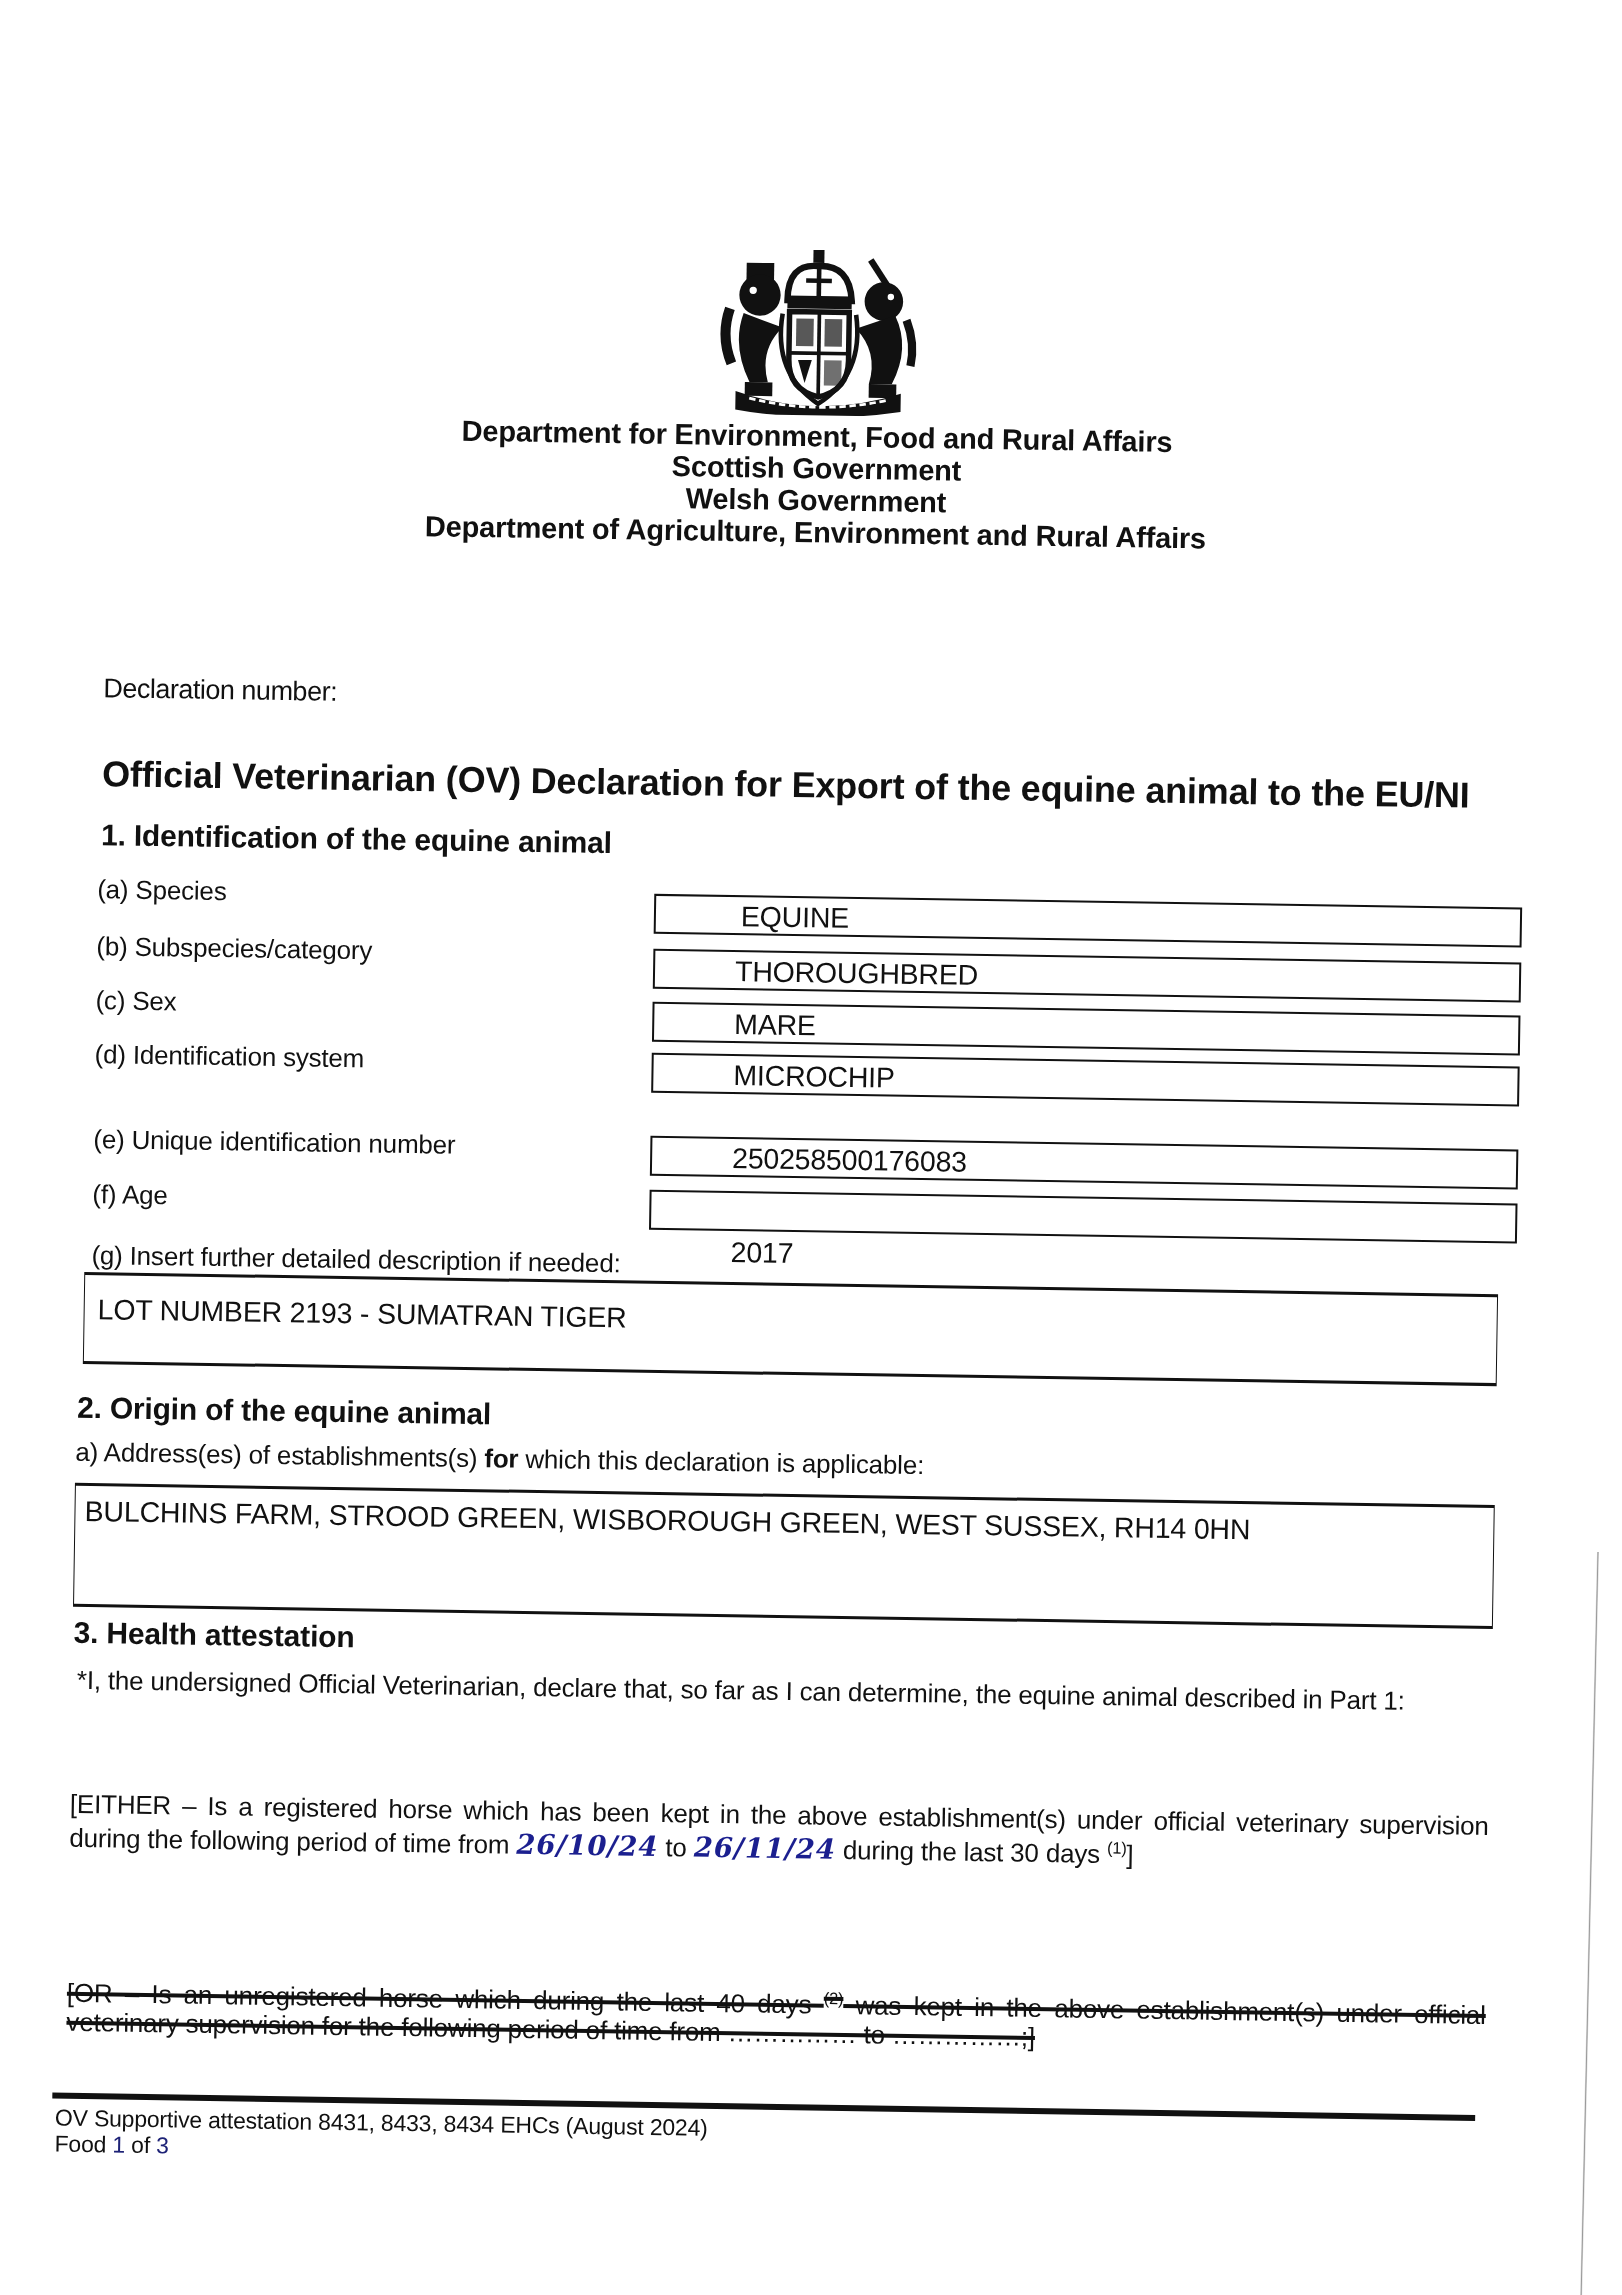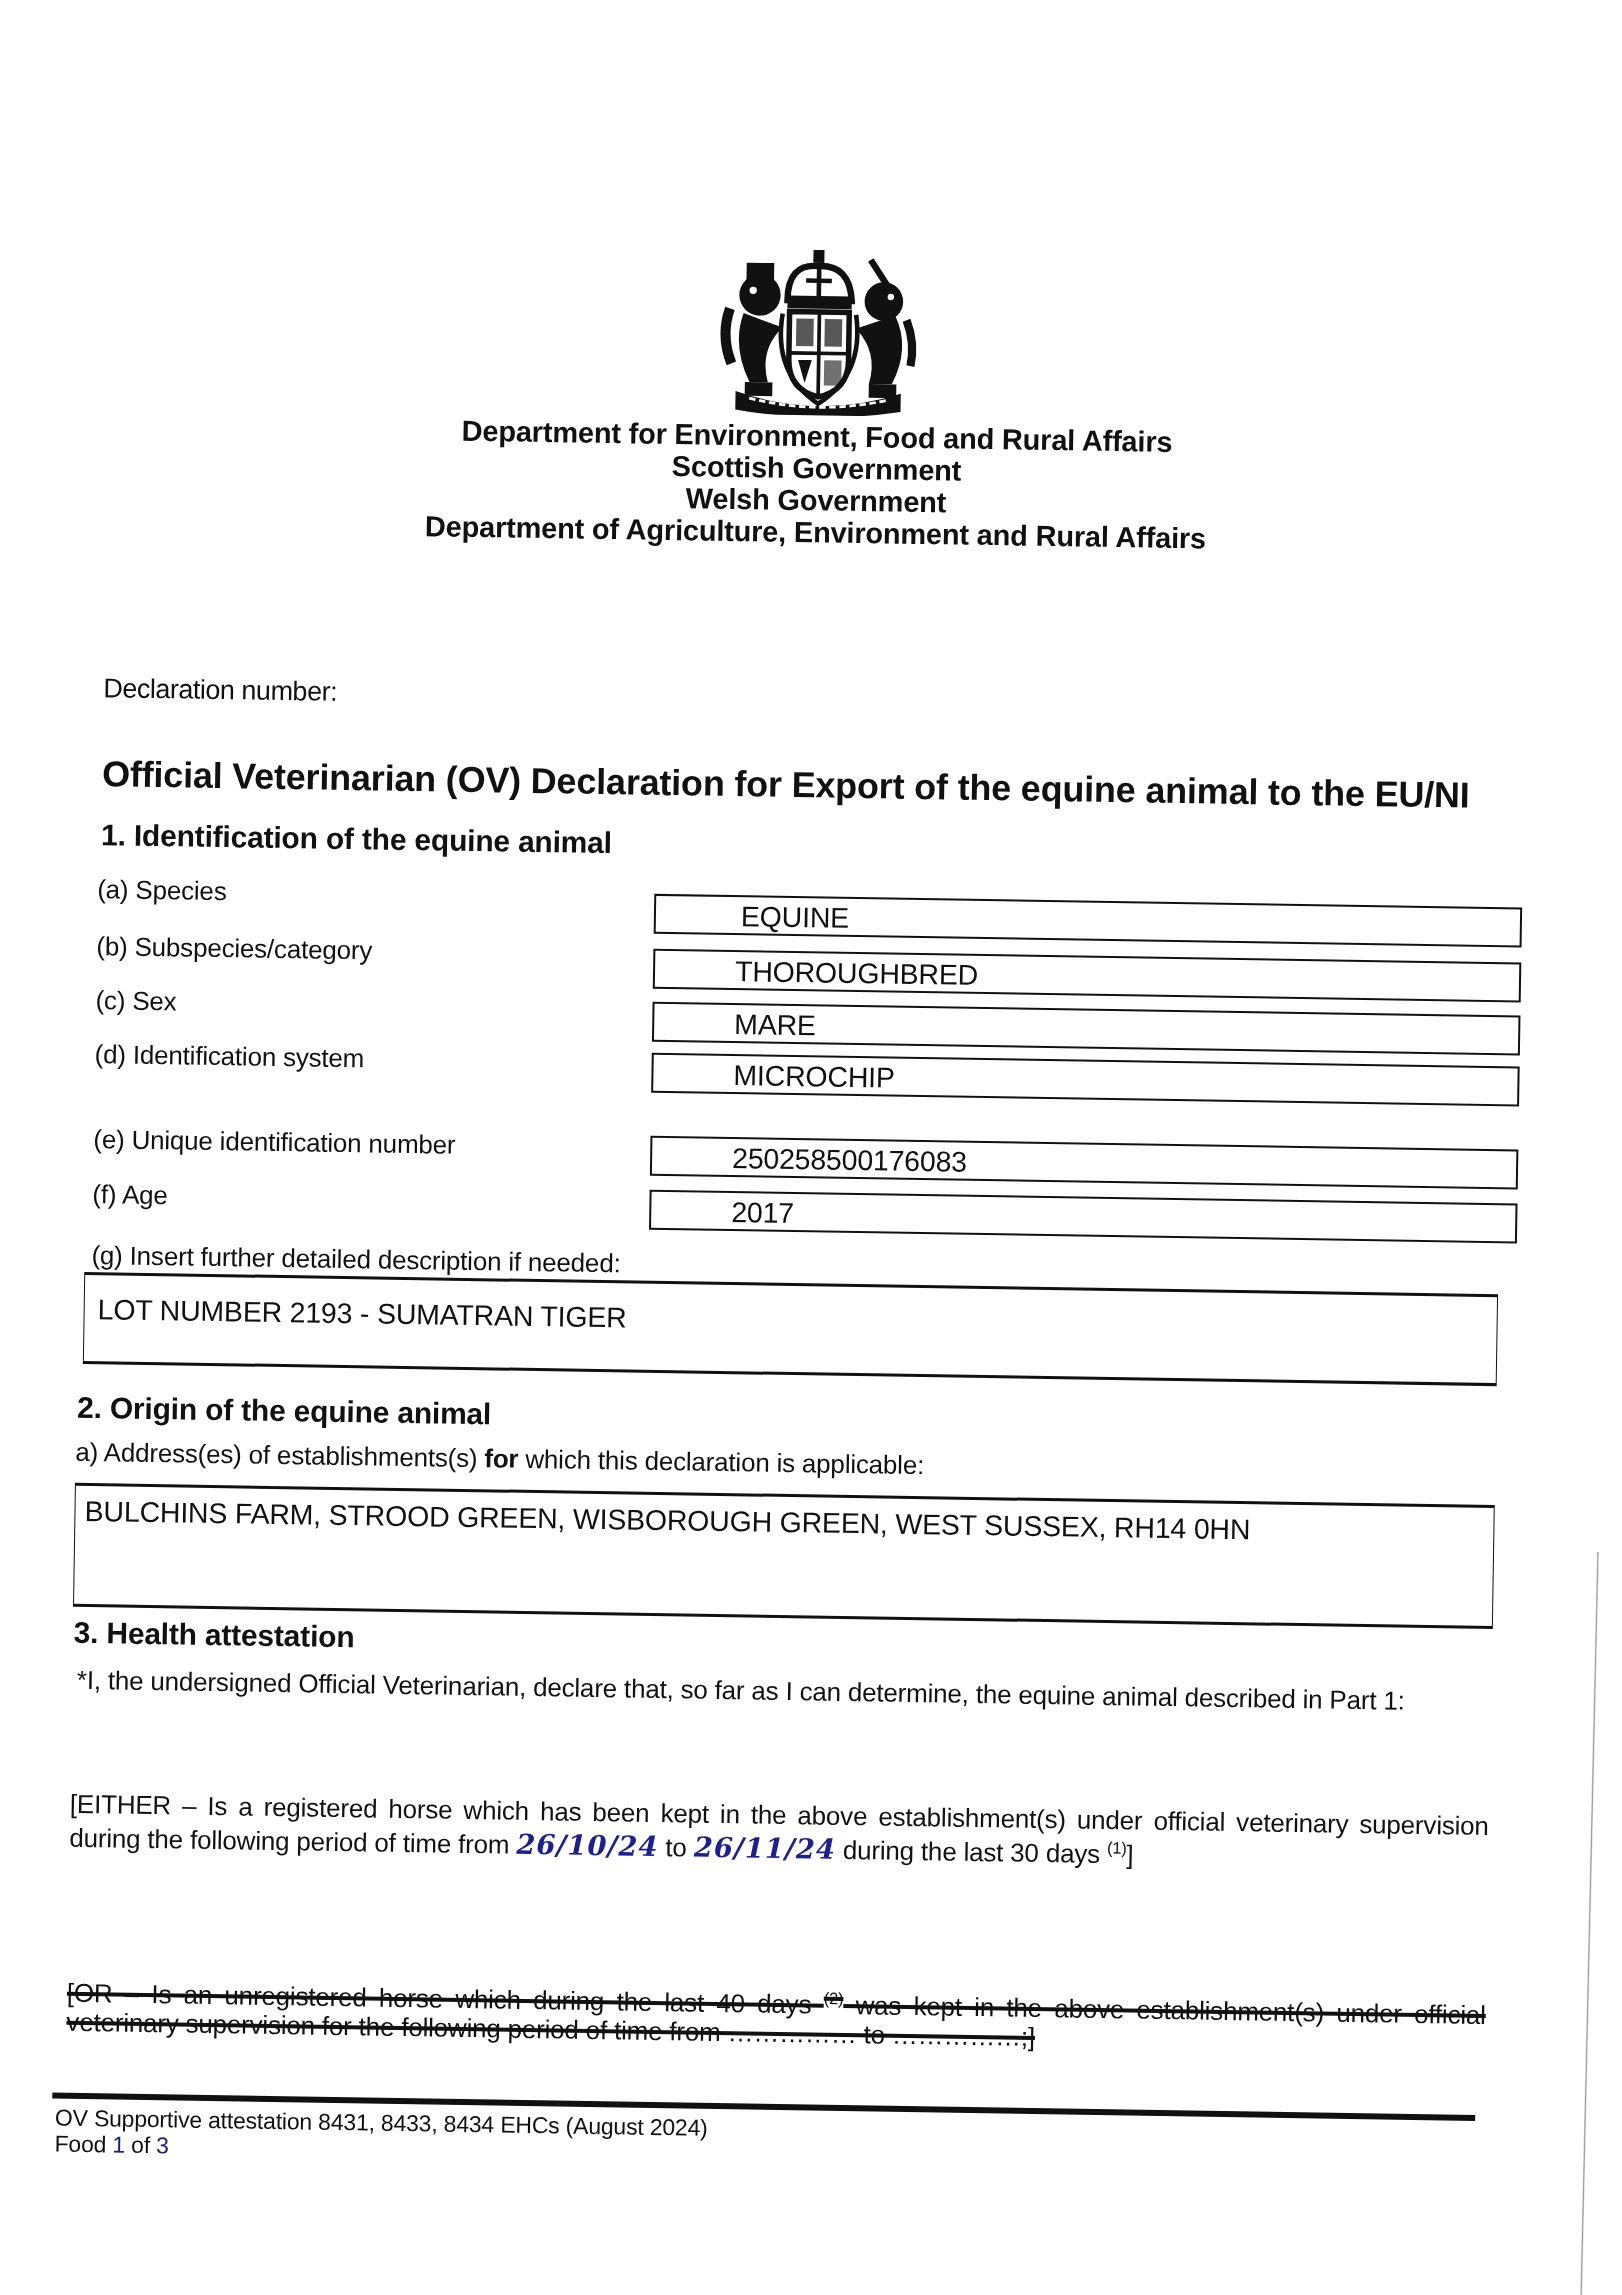--- a/index.html
+++ b/index.html
@@ -247,21 +247,21 @@
     <span class="field-value" style="left:80px;">MICROCHIP</span>
   </div>
 
   <div class="field-label" style="top:1124px;">(e) Unique identification number</div>
   <div class="field-box" style="top:1127px;">
     <span class="field-value" style="left:80px;">250258500176083</span>
   </div>
 
   <div class="field-label" style="top:1179px;">(f) Age</div>
   <div class="field-box" style="top:1181px;">
-    <span class="field-value" style="left:80px;">2017</span>
+    <span class="field-value" style="left:80px;margin-top:40px;">2017</span>
   </div>
 
   <div class="field-label" style="top:1240px;">(g) Insert further detailed description if needed:</div>
   <div class="wide-box" style="top:1272px; height:92px;">
     <span class="wide-value" style="top:18.4px;">LOT NUMBER 2193 - SUMATRAN TIGER</span>
   </div>
 
   <div class="section-heading" style="top:1391px; left:87px;">2. Origin of the equine animal</div>
 
   <div class="sub-label" style="top:1437px;">

